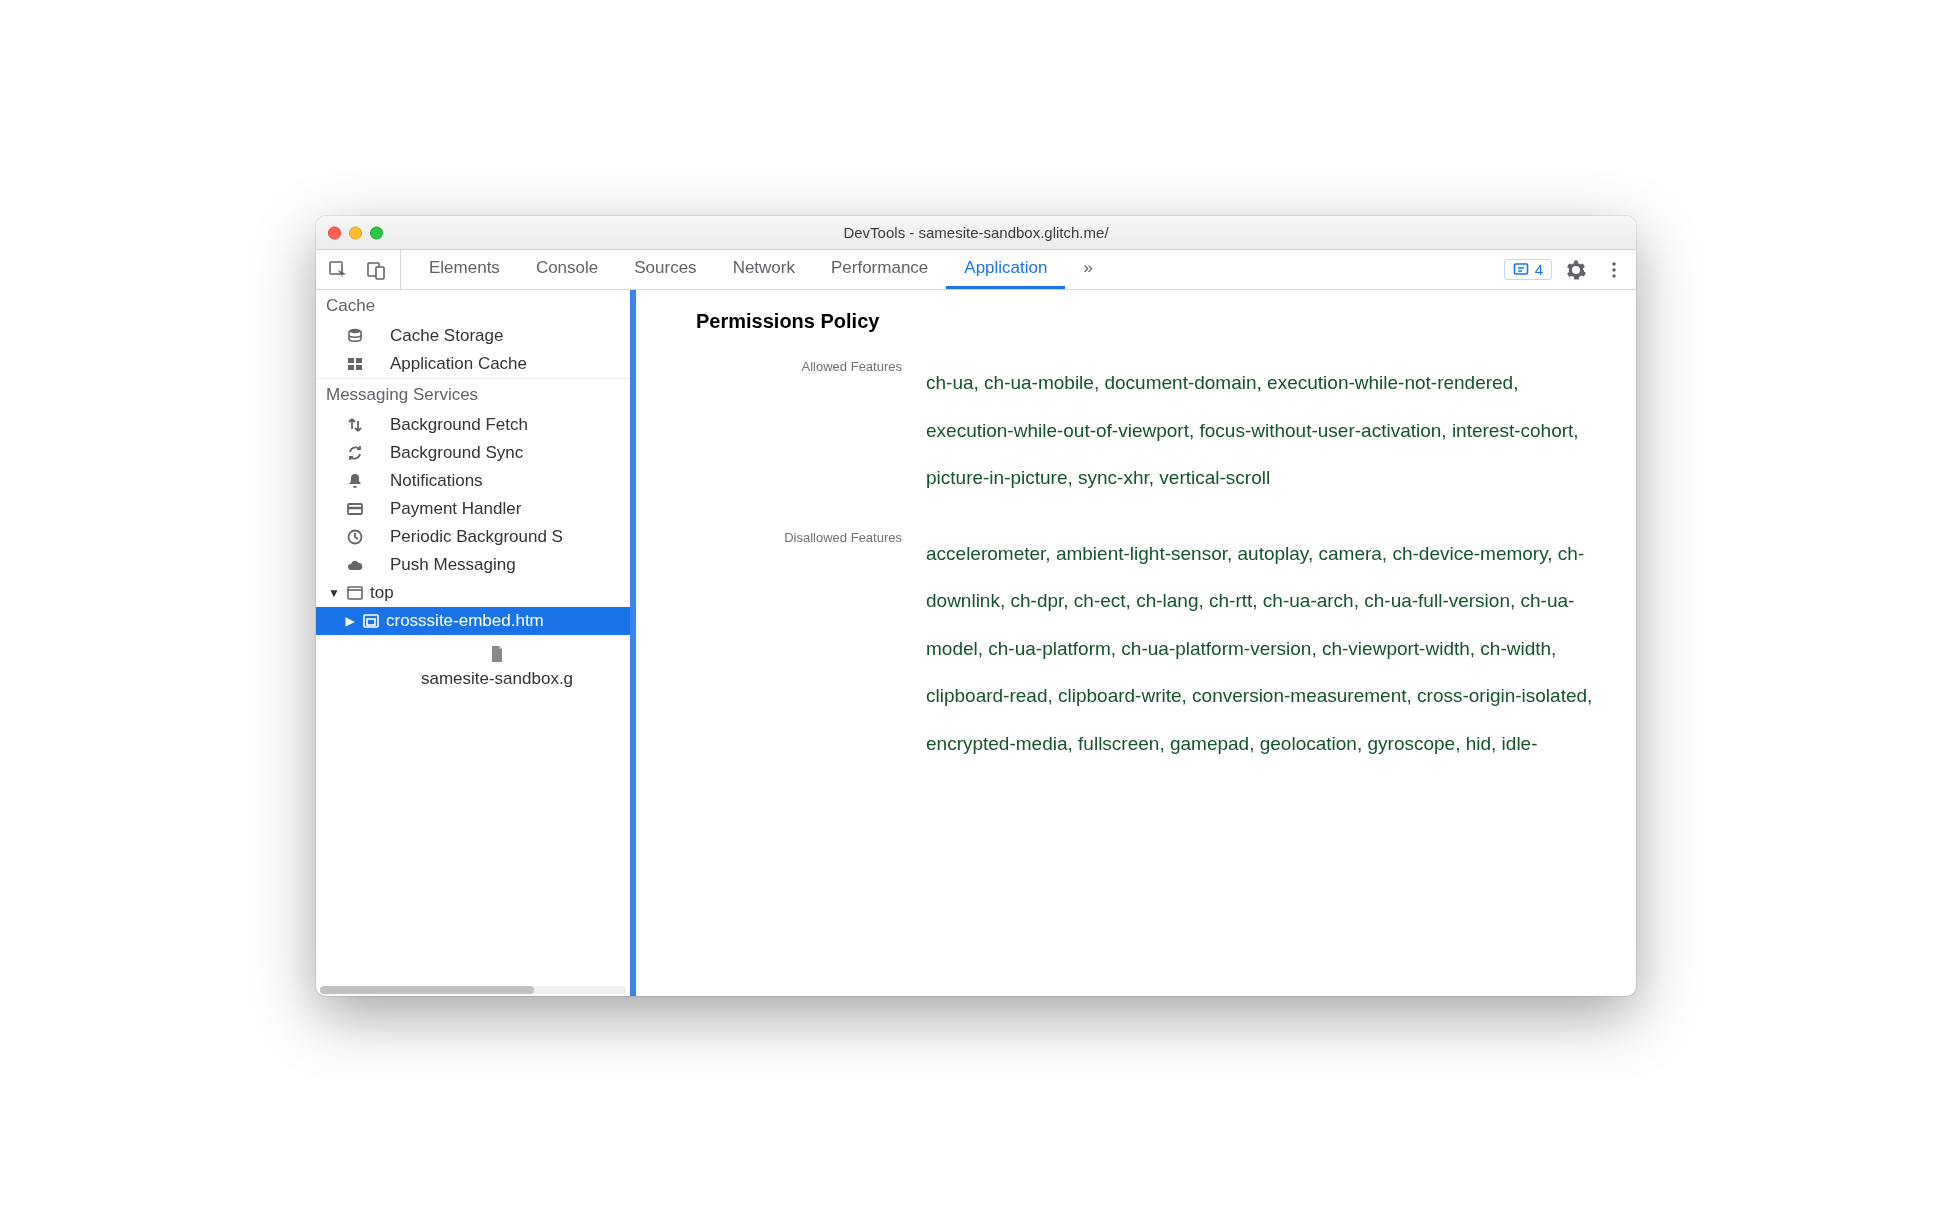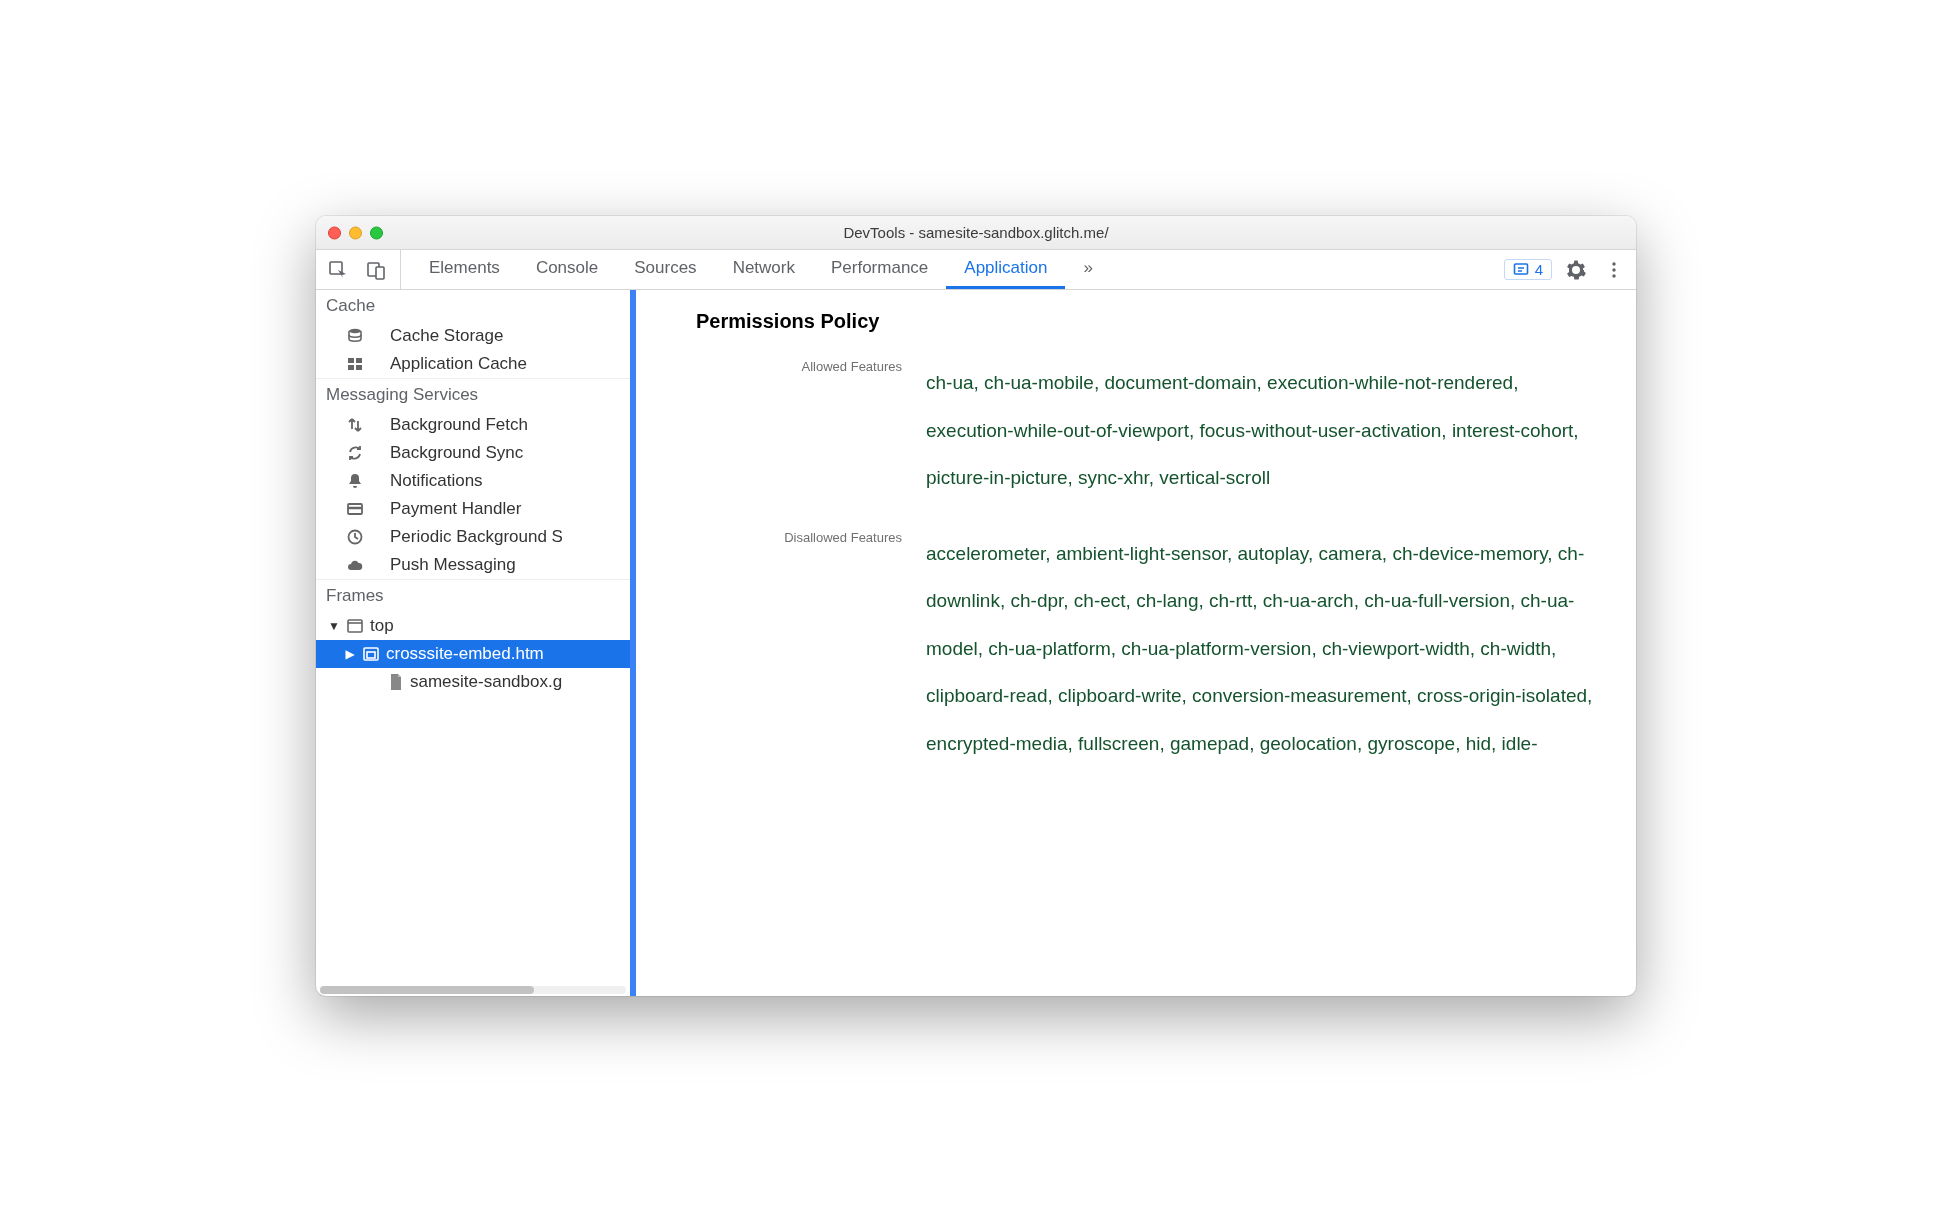--- a/index.html
+++ b/index.html
@@ -119,21 +119,21 @@
   }
   .item .icn { width:18px; display:flex; justify-content:center; color:#666; }
   .tree-item {
     padding: 4px 6px 4px 12px;
     display:flex;
     align-items:center;
     gap: 6px;
     white-space:nowrap;
   }
   .tree-item.depth1 { padding-left: 28px; }
-  .tree-item.depth2 { padding-left: 54px; }
+  .tree-item.depth2 { padding-left: 54px; flex-direction: column; }
   .tree-item.selected { background:#1a73e8; color:#fff; }
   .tree-item.selected .icn { color:#fff; }
   .tri { width:12px; font-size:12px; text-align:center; }
   .scrolltrack-h {
     position:absolute; bottom:2px; left:4px; right:4px; height:8px;
     background:#f0f0f0; border-radius:4px;
   }
   .scrollthumb-h {
     height:8px; background:#c2c2c2; border-radius:4px; width:70%;
   }
@@ -304,21 +304,20 @@
       </div>
       <div class="item">
         <span class="icn">
           <svg width="18" height="18" viewBox="0 0 18 18" fill="#666">
               <path d="M13 14H5a3 3 0 010-6 4 4 0 017.5-1A3 3 0 0113 14z"></path>
             </svg>
         </span>
         <span>Push Messaging</span>
       </div>
 
-      <div class="group-header">Frames</div>
 
       <div class="tree-item">
         <span class="tri">▼</span>
         <span class="icn">
           <svg width="18" height="18" viewBox="0 0 18 18" fill="none" stroke="#666" stroke-width="1.6">
               <rect x="2" y="3" width="14" height="12" rx="1"></rect>
               <path d="M2 6h14"></path>
             </svg>
         </span>
         <span>top</span>

